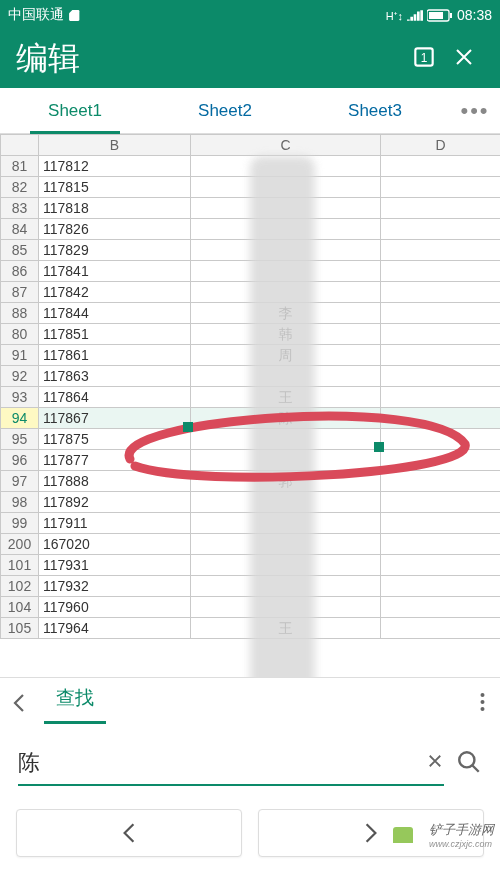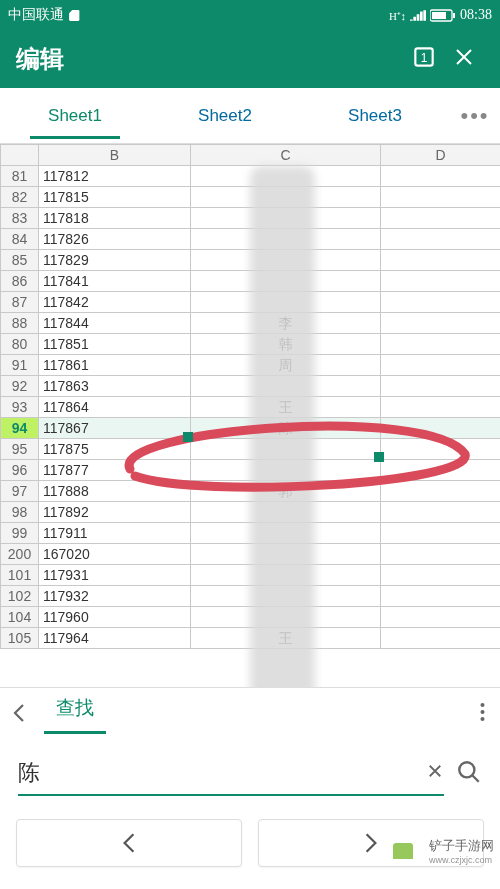--- a/index.html
+++ b/index.html
@@ -1,55 +1,55 @@
 <!DOCTYPE html>
 <html><head>
 <meta charset="utf-8">
 <style>
 * { margin: 0; padding: 0; box-sizing: border-box; }
 html, body { width: 500px; height: 889px; overflow: hidden; font-family: -apple-system, "Helvetica Neue", Arial, sans-serif; background: #fff; }
 .statusbar { height: 30px; background: #0c8a69; color: #fff; display: flex; align-items: center; justify-content: space-between; padding: 0 8px; font-size: 14px; }
-.statusbar .left, .statusbar .right { display: flex; align-items: center; gap: 4px; font-family: Liberation Serif, serif; }
+.statusbar .left, .statusbar .right { display: flex; align-items: center; gap: 4px; }
 .statusbar svg { fill: #fff; }
 .titlebar { height: 58px; background: #0c8a69; color: #fff; display: flex; align-items: center; padding: 0 16px; }
-.titlebar .title { font-size: 24px; flex: 1; font-weight: bold; }
+.titlebar .title { font-size: 32px; flex: 1; }
 .titlebar .icon { width: 40px; text-align: center; }
-.tabs { height: 56px; display: flex; align-items: center; border-bottom: 1px solid #ddd; }
+.tabs { height: 46px; display: flex; align-items: center; border-bottom: 1px solid #ddd; }
 .tabs .tab { flex: 1; text-align: center; font-size: 17px; color: #0369a1; padding: 12px 0; position: relative; }
 .tabs .tab.active { color: #0c8a69; }
 .tabs .tab.active::after { content: ""; position: absolute; left: 20%; right: 20%; bottom: -1px; height: 3px; background: #0c8a69; }
 .tabs .more { width: 50px; text-align: center; color: #888; font-size: 22px; letter-spacing: 2px; }
 .grid-wrap { height: 543px; overflow: hidden; position: relative; background: #fff; }
 table.sheet { border-collapse: collapse; width: 100%; table-layout: fixed; font-size: 14px; color: #333; }
 table.sheet th, table.sheet td { border: 1px solid #c9c9c9; height: 20px; line-height: 20px; padding: 0 4px; white-space: nowrap; overflow: hidden; }
 table.sheet th { background: #f3f3f3; font-weight: normal; text-align: center; color: #666; }
 table.sheet td.rowhead { background: #f3f3f3; text-align: center; color: #666; width: 38px; }
 table.sheet col.row { width: 38px; }
 table.sheet col.b { width: 152px; }
 table.sheet col.c { width: 190px; }
 table.sheet col.d { width: 120px; }
 table.sheet td.colC { text-align: center; }
-tr.selrow td.rowhead { background: #bef264; color: #0c8a69; font-weight: bold; }
+tr.selrow td.rowhead { background: #fef9c3; color: #0c8a69; font-weight: normal; }
 tr.selrow td { background: #eaf6f2; }
 .smudge { position: absolute; top: 22px; left: 250px; width: 65px; height: 560px; background: #d9d9d9; opacity: .85; filter: blur(4px); border-radius: 12px; pointer-events: none; }
 .circ { position: absolute; pointer-events: none; }
 .handle { position: absolute; width: 10px; height: 10px; background: #0c8a69; pointer-events: none; }
 .findbar { height: 54px; display: flex; align-items: center; border-top: 1px solid #ddd; padding: 0 0; }
 .findbar .back { width: 38px; text-align: center; font-size: 24px; color: #666; }
 .findbar .label { font-size: 19px; color: #0c8a69; padding: 0 12px 10px; border-bottom: 3px solid #0c8a69; margin-left: 6px; }
 .findbar .spacer { flex: 1; }
 .findbar .dots { width: 36px; text-align: center; color: #666; font-size: 20px; }
 .searchrow { height: 66px; display: flex; align-items: center; padding: 0 18px; gap: 12px; }
 .searchrow .field { flex: 1; position: relative; display: flex; align-items: center; border-bottom: 2px solid #0c8a69; height: 44px; }
 .searchrow .field .txt { font-size: 22px; color: #333; }
 .searchrow .field .clear { margin-left: auto; color: #666; font-size: 22px; }
 .searchrow .go { color: #666; }
 .navrow { height: 72px; display: flex; align-items: center; gap: 16px; padding: 0 16px; }
 .navrow .btn { flex: 1; height: 48px; border: 1px solid #ddd; background: #fff; border-radius: 4px; display: flex; align-items: center; justify-content: center; box-shadow: 0 1px 2px rgba(0,0,0,.05); font-size: 22px; color: #555; }
-.watermark { position: absolute; right: 6px; bottom: 24px; display: flex; align-items: center; gap: 16px; font-size: 13px; color: #555; opacity: .9; pointer-events: none; }
+.watermark { position: absolute; right: 6px; bottom: 40px; display: flex; align-items: center; gap: 16px; font-size: 13px; color: #555; opacity: .9; pointer-events: none; font-style: italic; }
 .watermark .logo { width: 20px; height: 16px; background: #8bc34a; border-radius: 3px 3px 0 0; }
 </style>
 </head>
 <body>
 
 <div class="statusbar">
   <div class="left">
     <span>中国联通</span>
     <svg width="13" height="13" viewBox="0 0 24 24">
         <path d="M19 2H8L2 8v12a2 2 0 002 2h15a2 2 0 002-2V4a2 2 0 00-2-2z"></path>

